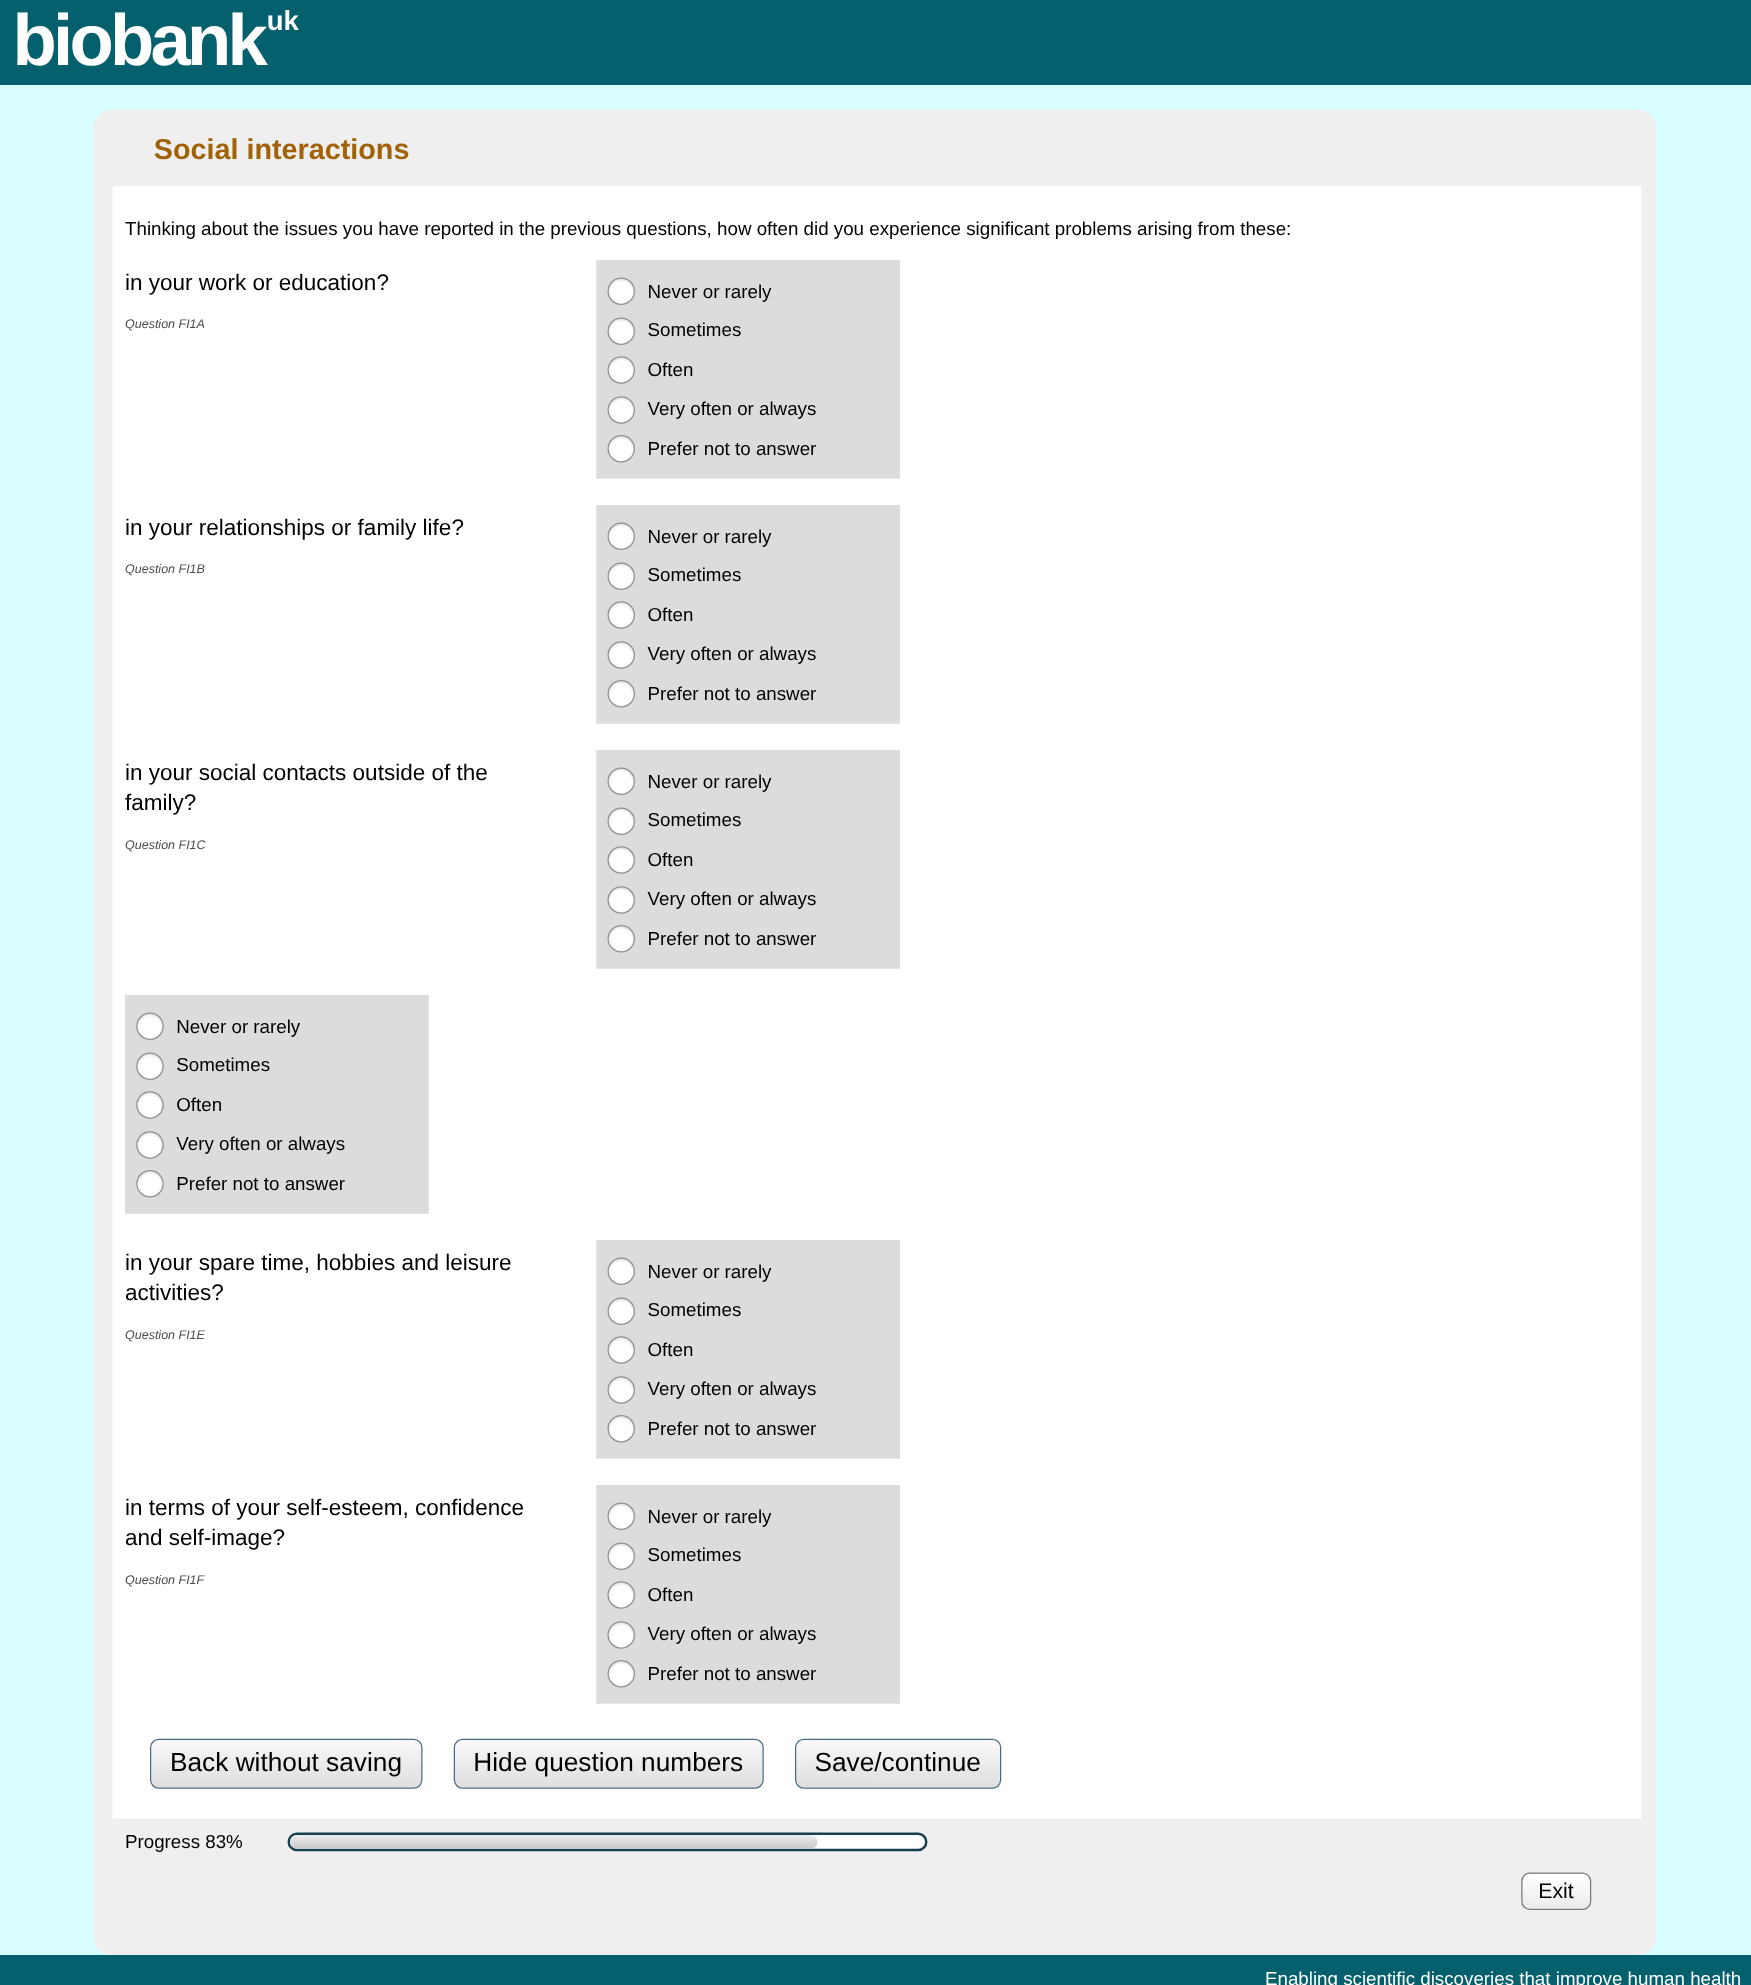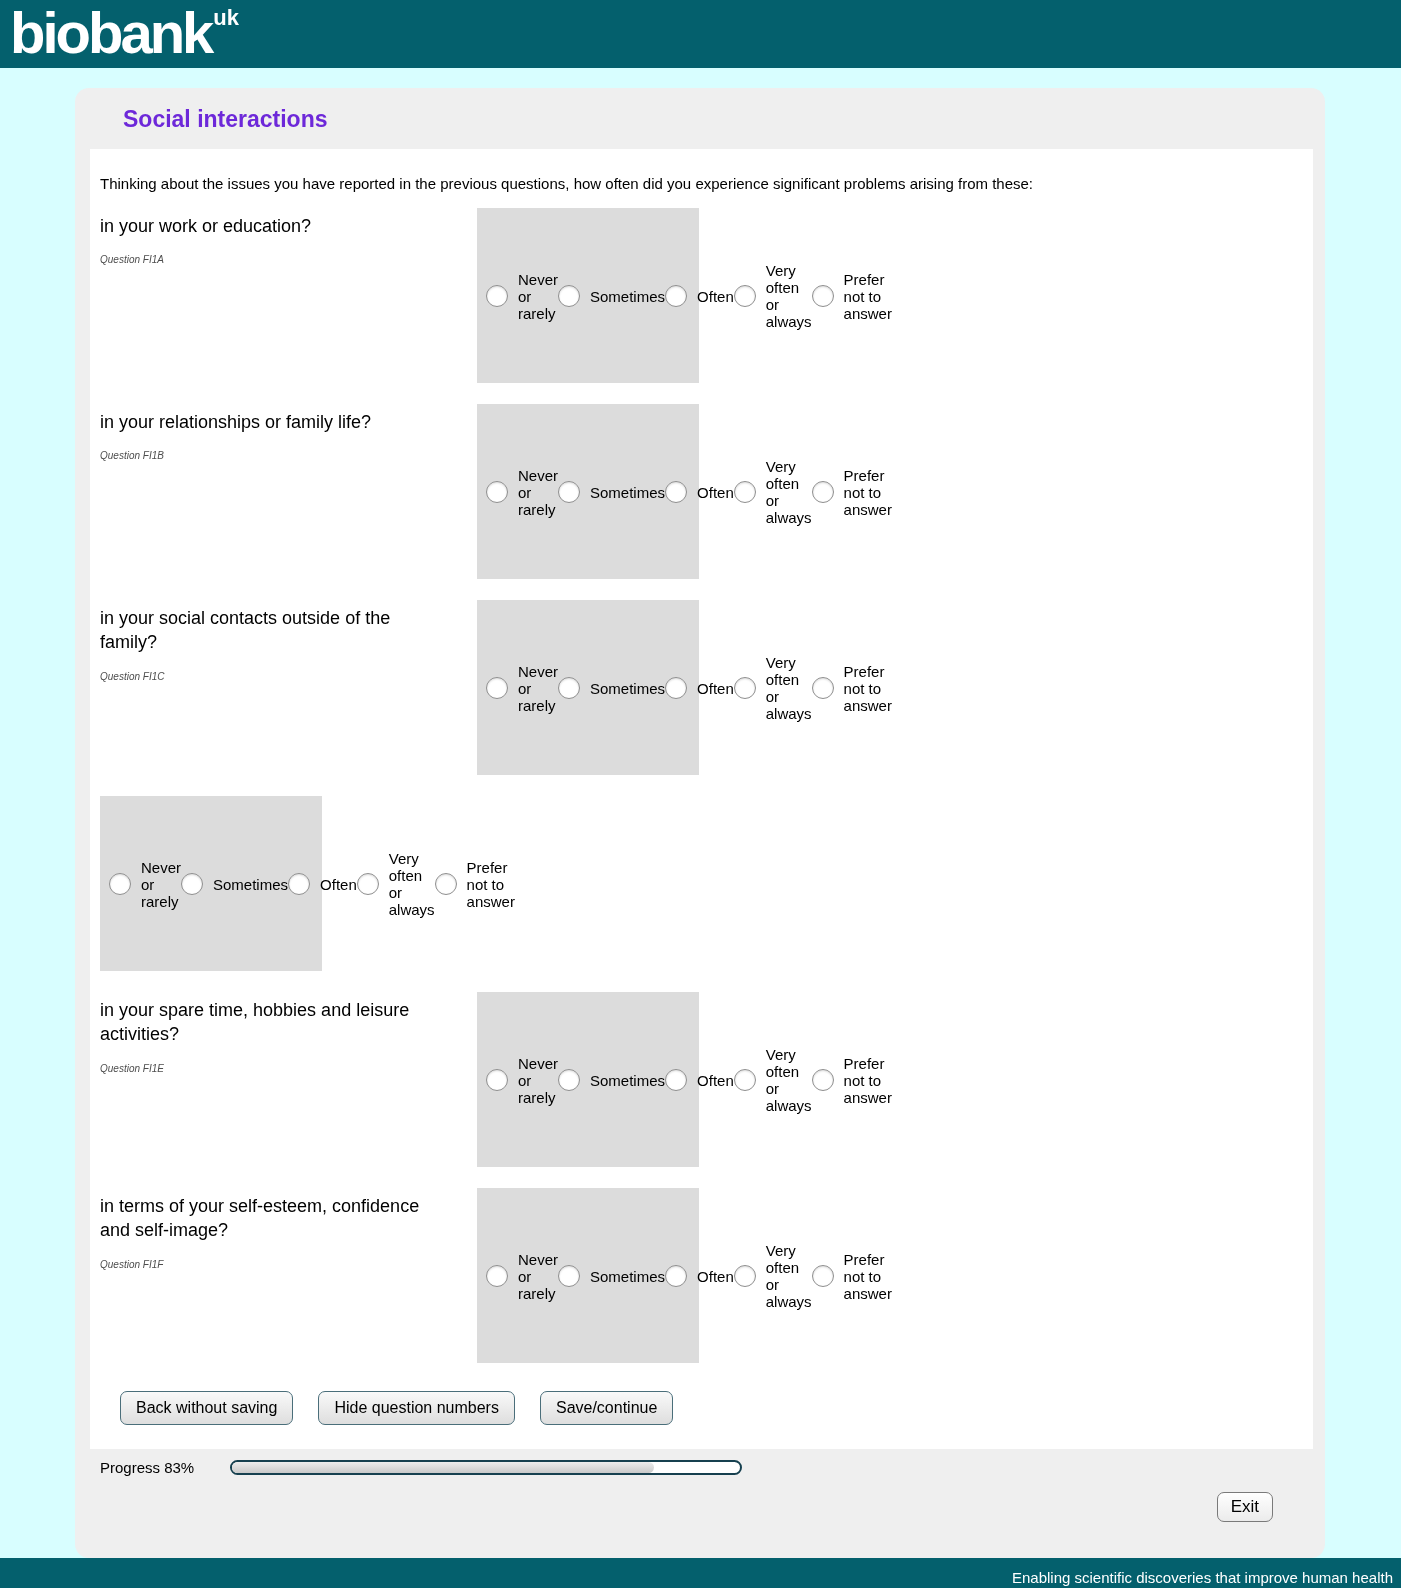--- a/index.html
+++ b/index.html
@@ -21,48 +21,48 @@
   .topbar .titles .pg  { font-size:21px; }
   .logo { line-height:1; margin-top:-6px; white-space:nowrap; }
   .logo .word { font-size:58px; font-weight:bold; letter-spacing:-3px; color:#fff; }
   .logo sup { font-size:22px; font-weight:bold; vertical-align:28px; letter-spacing:0; margin-left:2px; }
 
   
   .card {
     background:#efefef; width:1250px; margin:20px 0 0 75px;
     border-radius:14px; padding:18px 0 36px 0;
   }
-  h1.section { color:#6d28d9; font-size:23px; font-weight:bold; margin:0 0 16px 48px; }
+  h1.section { color:#a16207; font-size:23px; font-weight:bold; margin:0 0 16px 48px; }
 
   .panel {
     background:#fff; width:1223px; margin-left:15px;
     padding:26px 10px 24px 10px; min-height:1287px;
   }
   .intro { font-size:15px; margin-bottom:16px; }
 
   .qrow { display:flex; margin-bottom:21px; }
   .qcol { width:377px; padding-top:6px; padding-right:30px; }
   .qlabel { font-size:18px; line-height:1.35; }
   .qcode  { font-size:10px; font-style:italic; color:#4d4d4d; margin-top:16px; }
   .abox {
-    background:#dcdcdc; width:222px; min-height:175px;
-    padding:11px 8px 10px 9px; display:flex; justify-content:space-between;
+    background:#dcdcdc; width:243px; min-height:175px;
+    padding:11px 8px 10px 9px; display:flex; flex-direction:column; justify-content:space-between;
   }
   .opt { display:flex; align-items:center; cursor:pointer; min-height:28px; }
   .radio {
     width:22px; height:22px; border-radius:50%;
     background:#fff; border:1px solid #8f8f8f; flex:0 0 22px;
     box-shadow:inset 0 1px 2px rgba(0,0,0,.15);
   }
   .olabel { font-size:15px; margin-left:10px; }
 
   .btnrow { display:flex; margin:28px 0 0 20px; }
   .btn {
     font-family:"Liberation Sans", sans-serif;
-    font-size:16px; color:#000; padding:7px 15px; margin-right:25px;
+    font-size:21px; color:#000; padding:7px 15px; margin-right:25px;
     border:1px solid #4a6e7a; border-radius:7px;
     background:linear-gradient(#f9f9f9,#dedede); cursor:pointer;
   }
 
   .progressrow { display:flex; align-items:center; margin:10px 0 0 25px;gap:20px; }
   .progresslabel { font-size:15px; width:110px; }
   .pbar {
     width:512px; height:15px; background:#fff;
     border:2px solid #16404f; border-radius:12px; overflow:hidden;
   }

